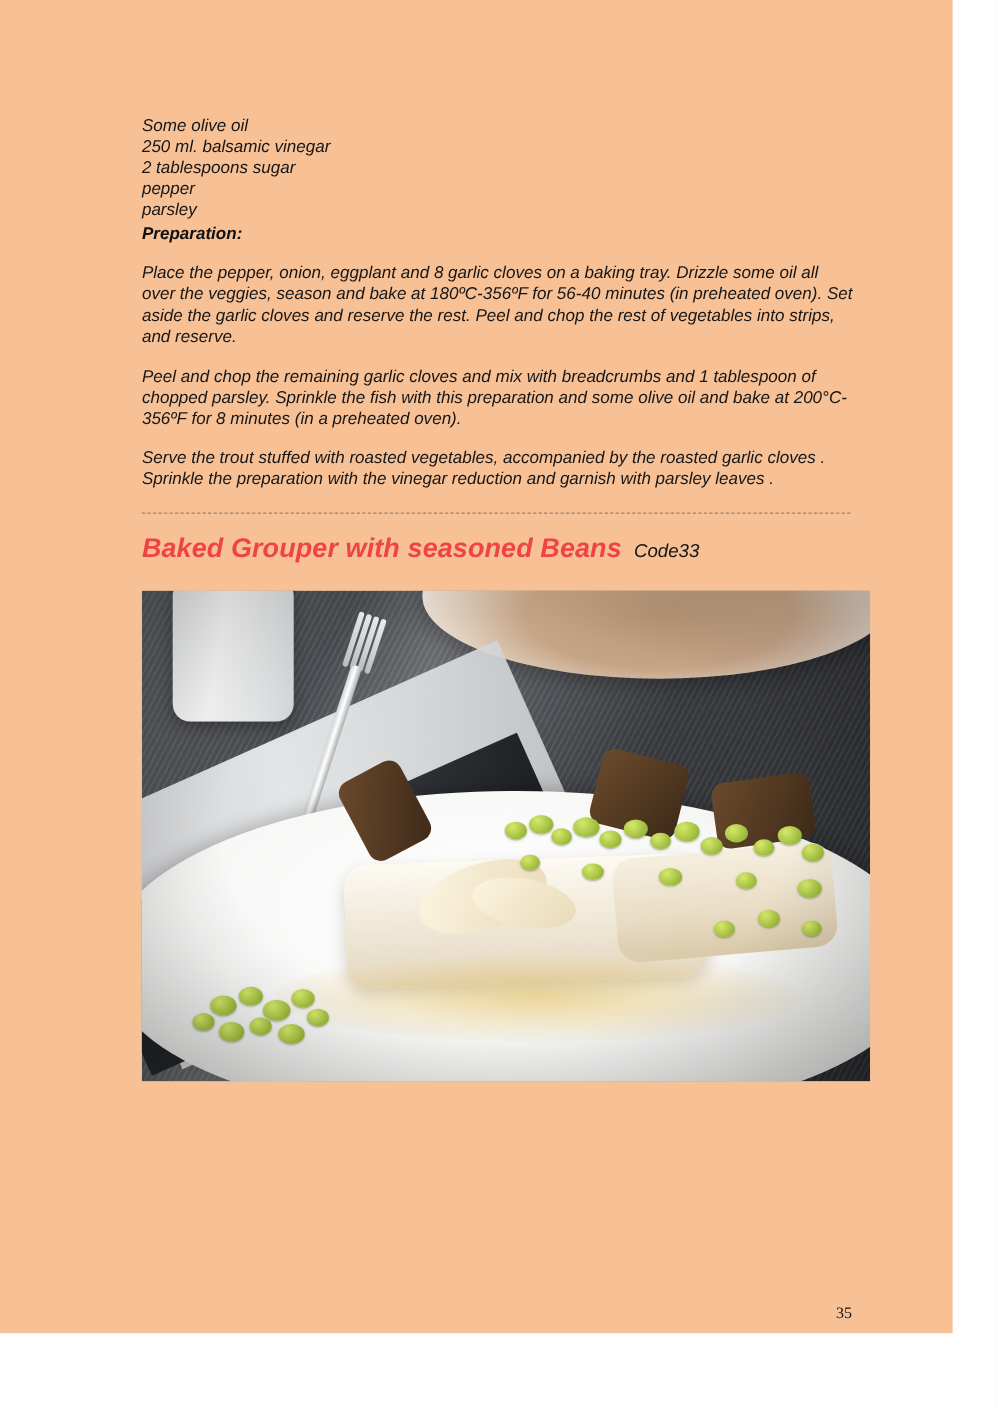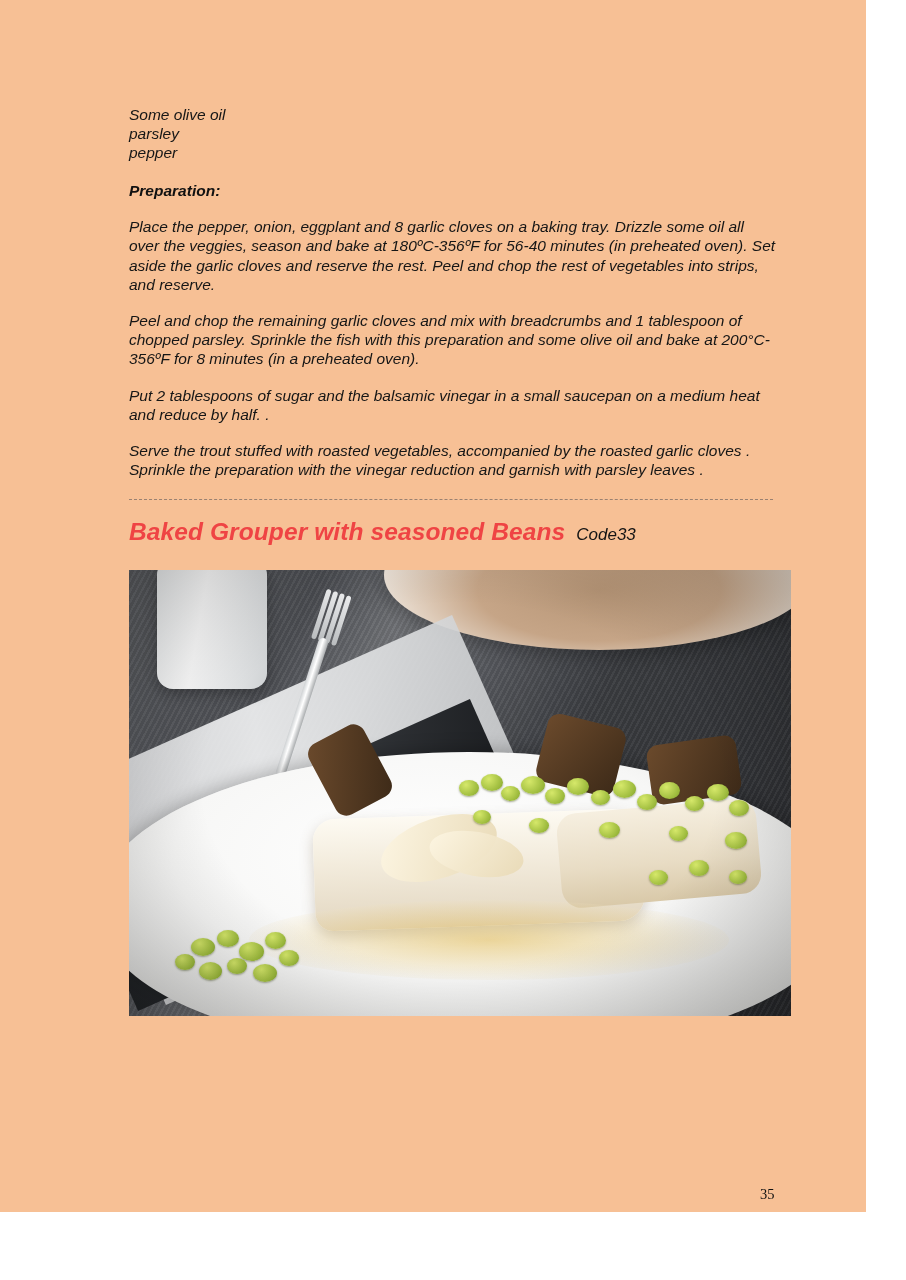--- a/index.html
+++ b/index.html
@@ -41,21 +41,21 @@
     color: #161616;
   }
   .ingredients div {
     white-space: pre;
   }
   .prep-heading {
     font-style: italic;
     font-weight: bold;
     font-size: 15.5px;
     color: #111111;
-    margin-top: 20px;
+    margin-top: 4px;
   }
   .para {
     font-style: italic;
     font-size: 15.5px;
     line-height: 19.4px;
     color: #161616;
     margin-top: 17px;
   }
   .para.tight {
     margin-top: 16px;
@@ -244,29 +244,30 @@
 </head>
 <body>
 
 <div class="page">
   <div class="peach-bg"></div>
 
   <div class="content">
 
     <div class="ingredients">
       <div>Some olive oil</div>
+      <div>250 ml. balsamic vinegar</div>
+      <div>2 tablespoons sugar</div>
+      <div>pepper</div>
       <div>parsley</div>
-      <div>pepper</div>
     </div>
 
     <div class="prep-heading">Preparation:</div>
 
     <div class="para">Place the pepper, onion, eggplant and 8 garlic cloves on a baking tray. Drizzle some oil all over the veggies, season and bake at 180ºC-356ºF for 56-40 minutes (in preheated oven). Set aside the garlic cloves and reserve the rest. Peel and chop the rest of vegetables into strips, and reserve.</div>
     <div class="para tight">Peel and chop the remaining garlic cloves and mix with breadcrumbs and 1 tablespoon of chopped parsley. Sprinkle the fish with this preparation and some olive oil and bake at 200°C-356ºF for 8 minutes (in a preheated oven).</div>
-    <div class="para">Put 2 tablespoons of sugar and the balsamic vinegar in a small saucepan on a medium heat and reduce by half. .</div>
     <div class="para tight">Serve the trout stuffed with roasted vegetables, accompanied by the roasted garlic cloves . Sprinkle the preparation with the vinegar reduction and garnish with parsley leaves .</div>
 
     <div class="divider"></div>
 
     <div class="recipe-title-row">
       <div class="recipe-title">Baked Grouper with seasoned Beans</div>
       <div class="recipe-code">Code33</div>
     </div>
 
     <div class="photo-frame">

